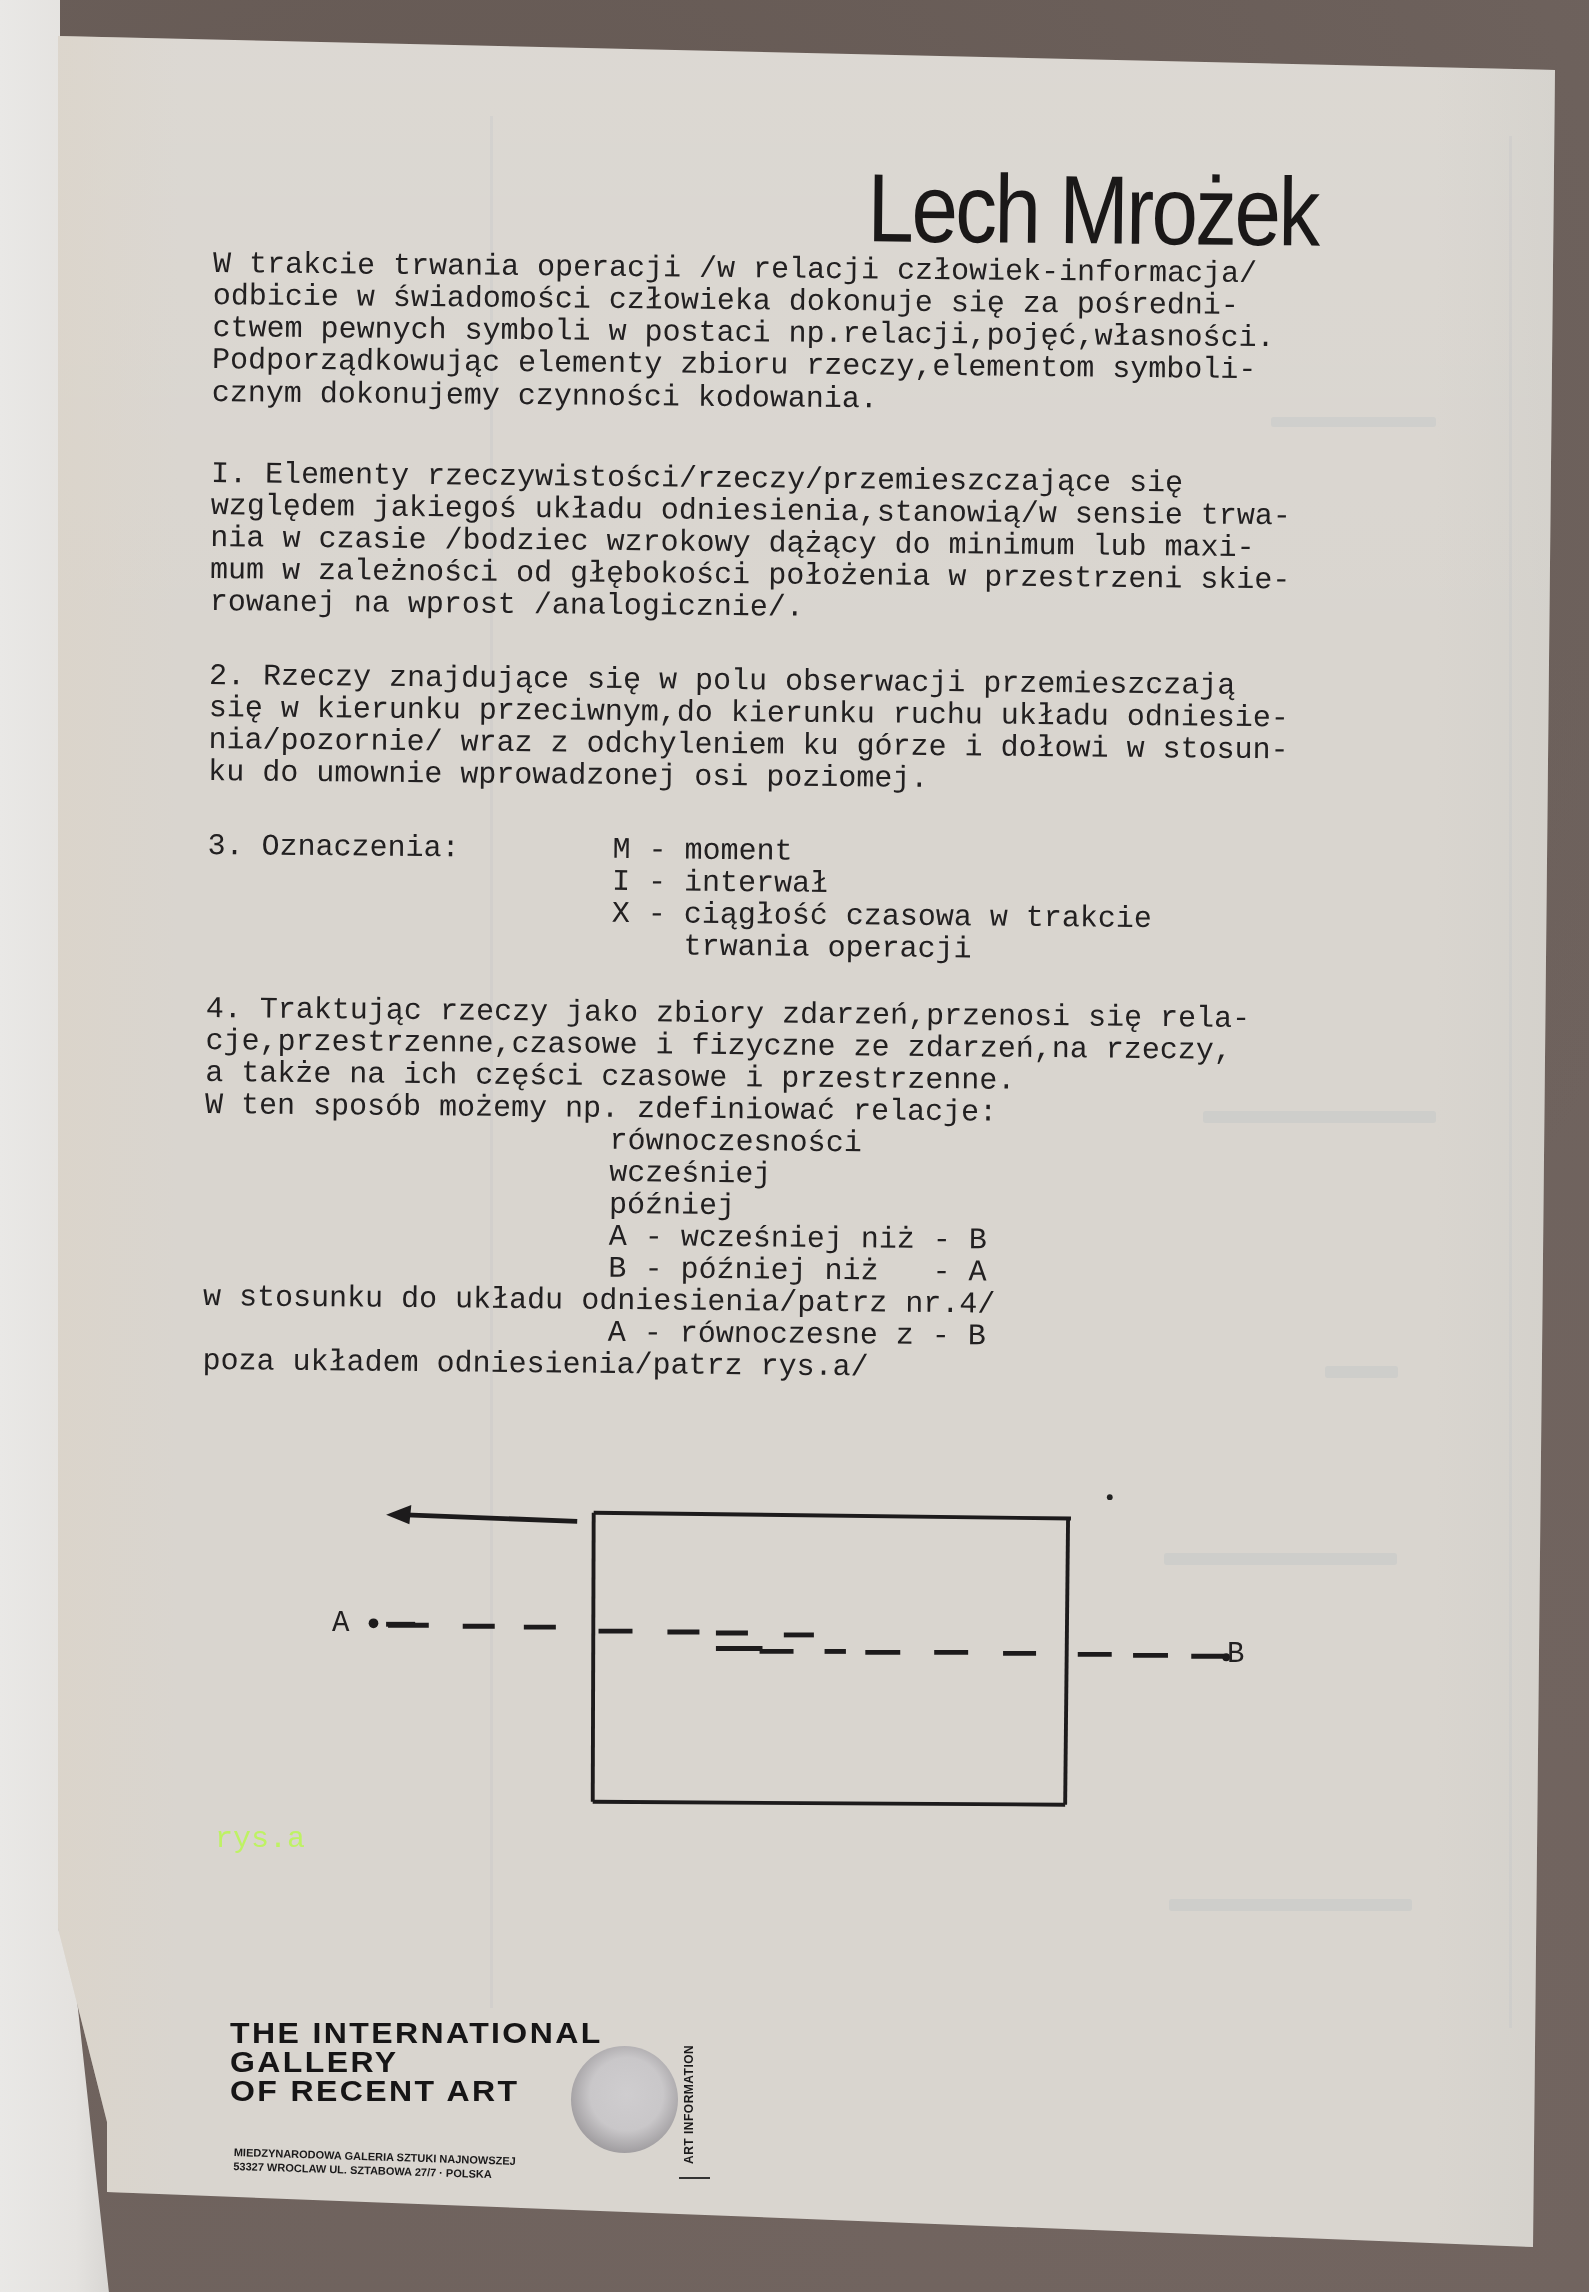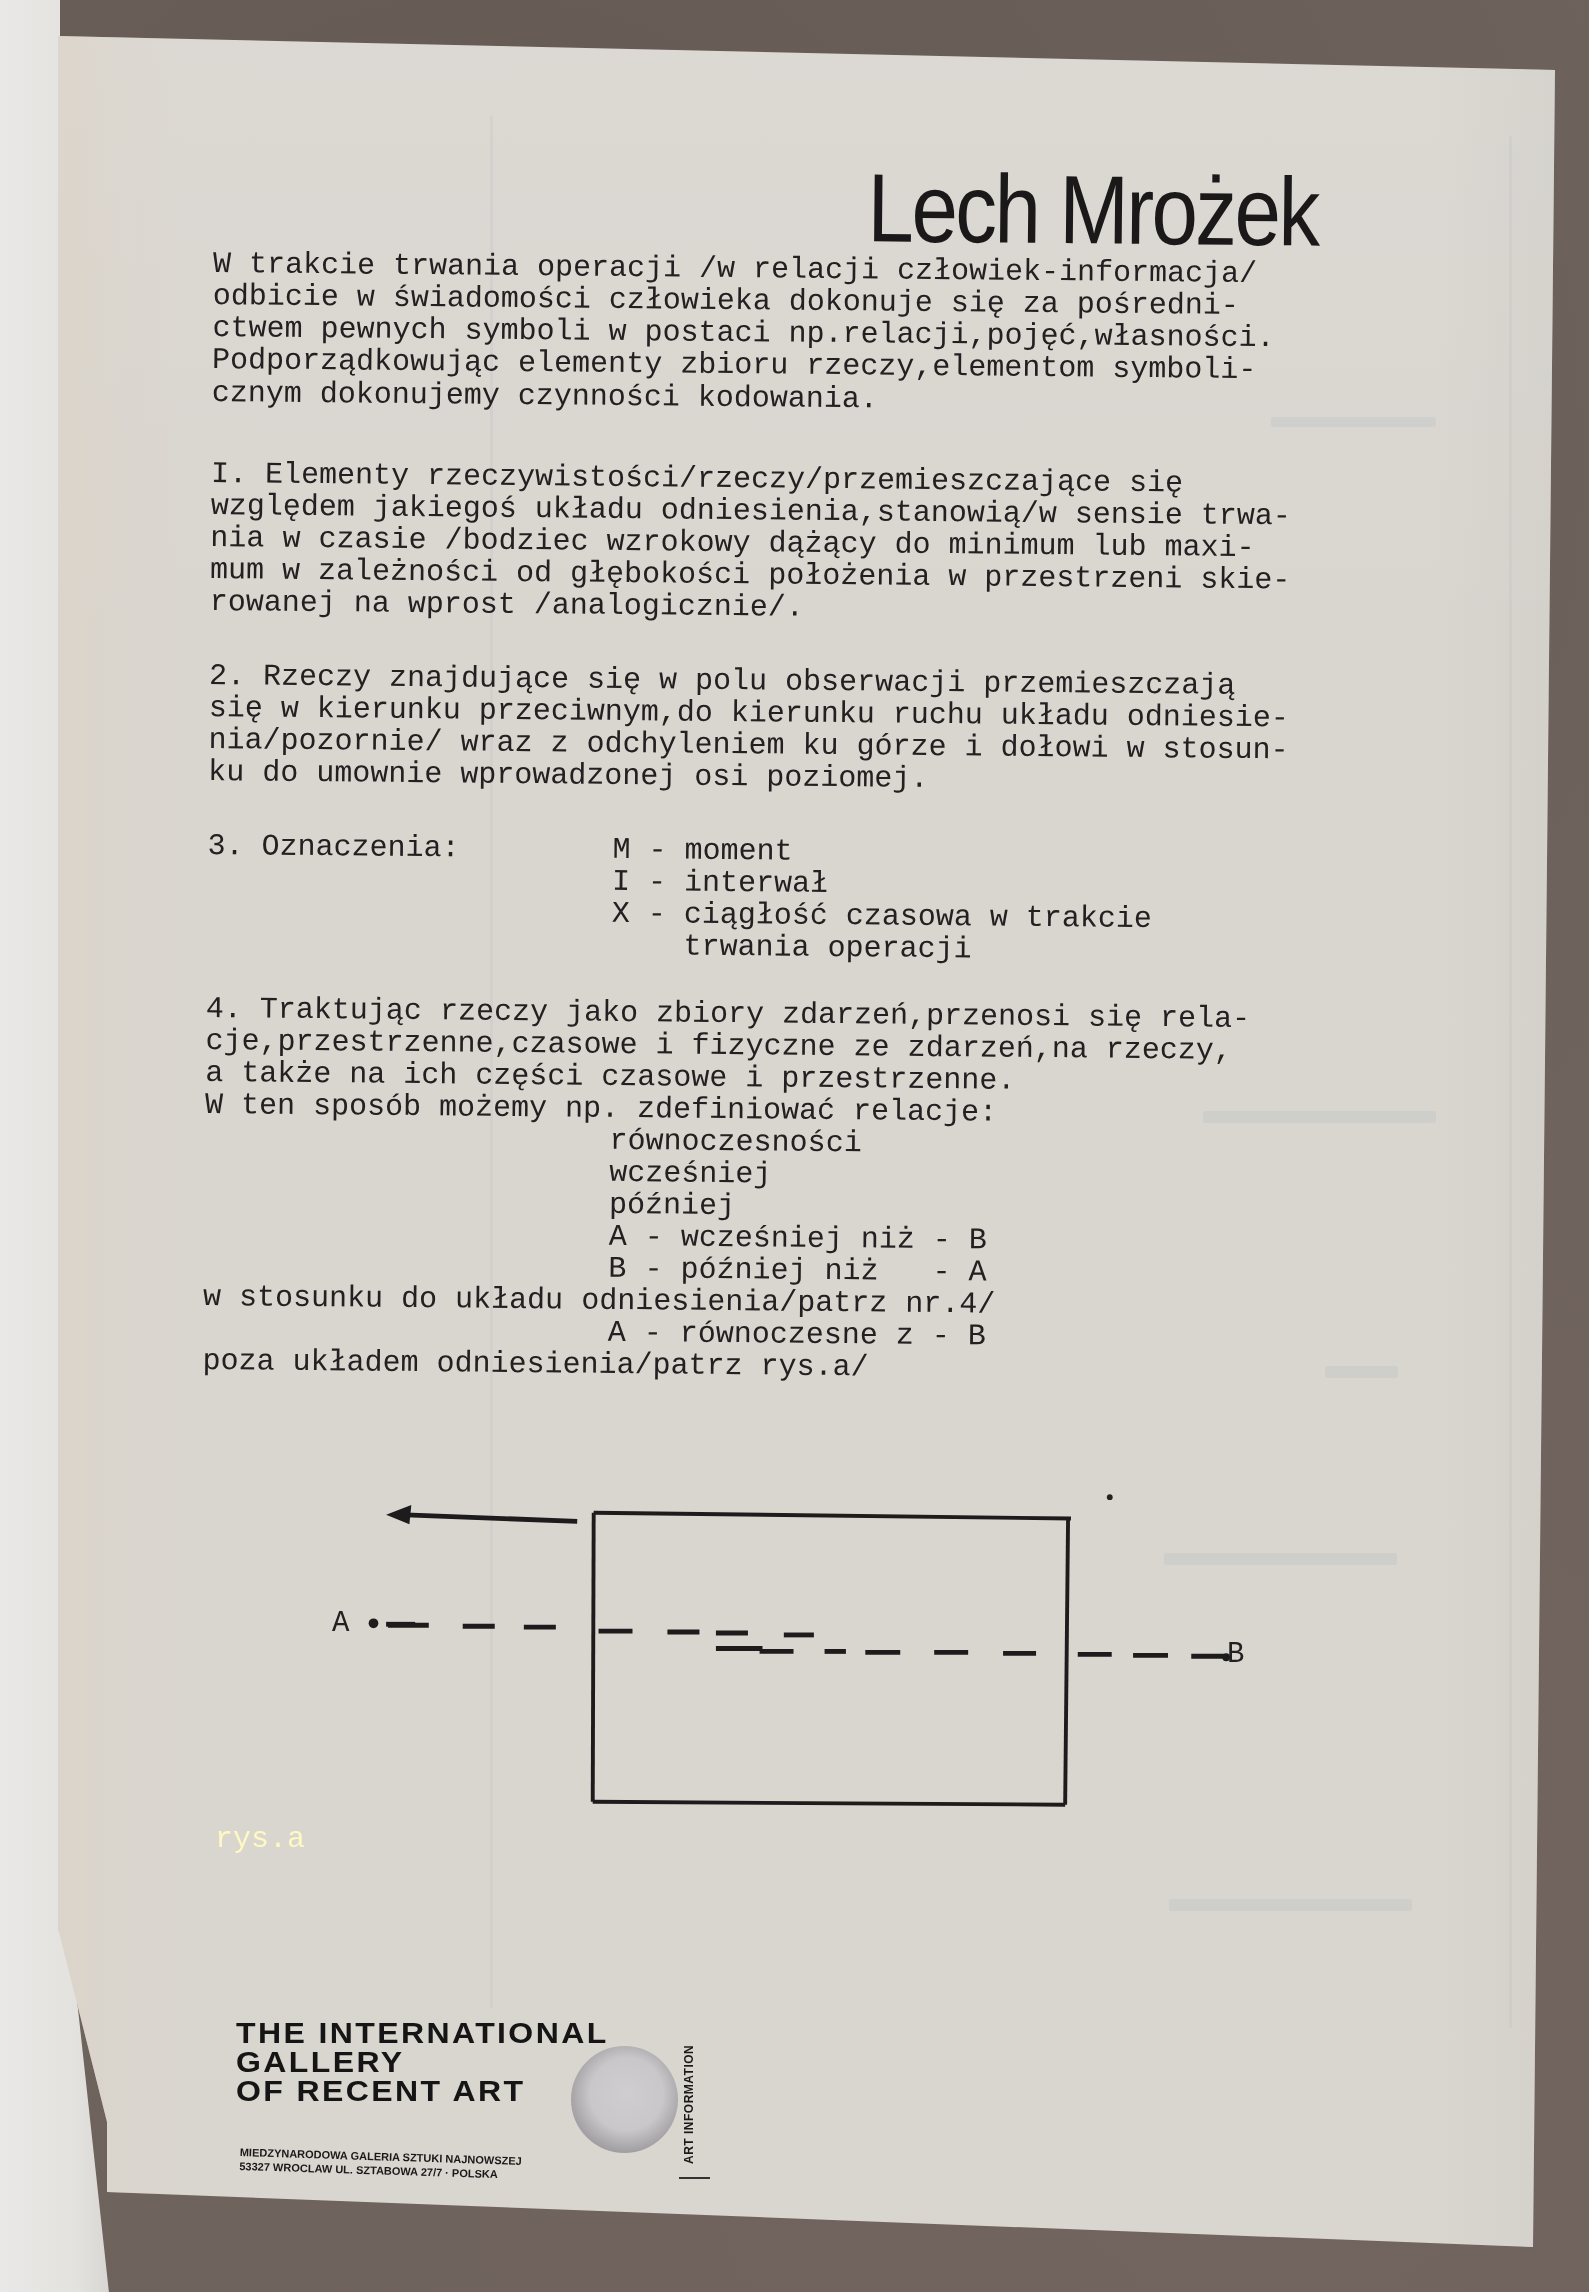--- a/index.html
+++ b/index.html
@@ -54,23 +54,23 @@
       font-size: 30px; line-height: 32px; color: #222021;
       letter-spacing: 0px;
     }
     .indent { left: 618px; }
     .figure { position: absolute; left: 0; top: 0; }
     .fig-label {
       position: absolute; font-size: 29px; color: #222021; line-height: 29px;
       font-family: "Liberation Mono", monospace;
     }
     .caption {
-      position: absolute; left: 215px; top: 1822px; font-size: 30px; color: #fef9c3;
-    }
-    .logo-block { position: absolute; left: 236px; top: 2020px; }
+      position: absolute; left: 215px; top: 1822px; font-size: 30px; color: #bef264;
+    }
+    .logo-block { position: absolute; left: 230px; top: 2020px; }
     .logo-title {
       font-family: "Liberation Sans", "DejaVu Sans", sans-serif; font-weight: bold;
       font-size: 32px; line-height: 29px; color: #161516; letter-spacing: 2.4px;
       transform: scaleY(0.92); transform-origin: left top; white-space: nowrap;
     }
     .logo-addr {
       position: absolute; left: 3.9px; top: 126px;
       font-family: "Liberation Sans", "DejaVu Sans", sans-serif; font-weight: bold;
       font-size: 11px; line-height: 13.6px; color: #1a191a; white-space: nowrap;
       transform: rotate(1.8deg); transform-origin: left top;

